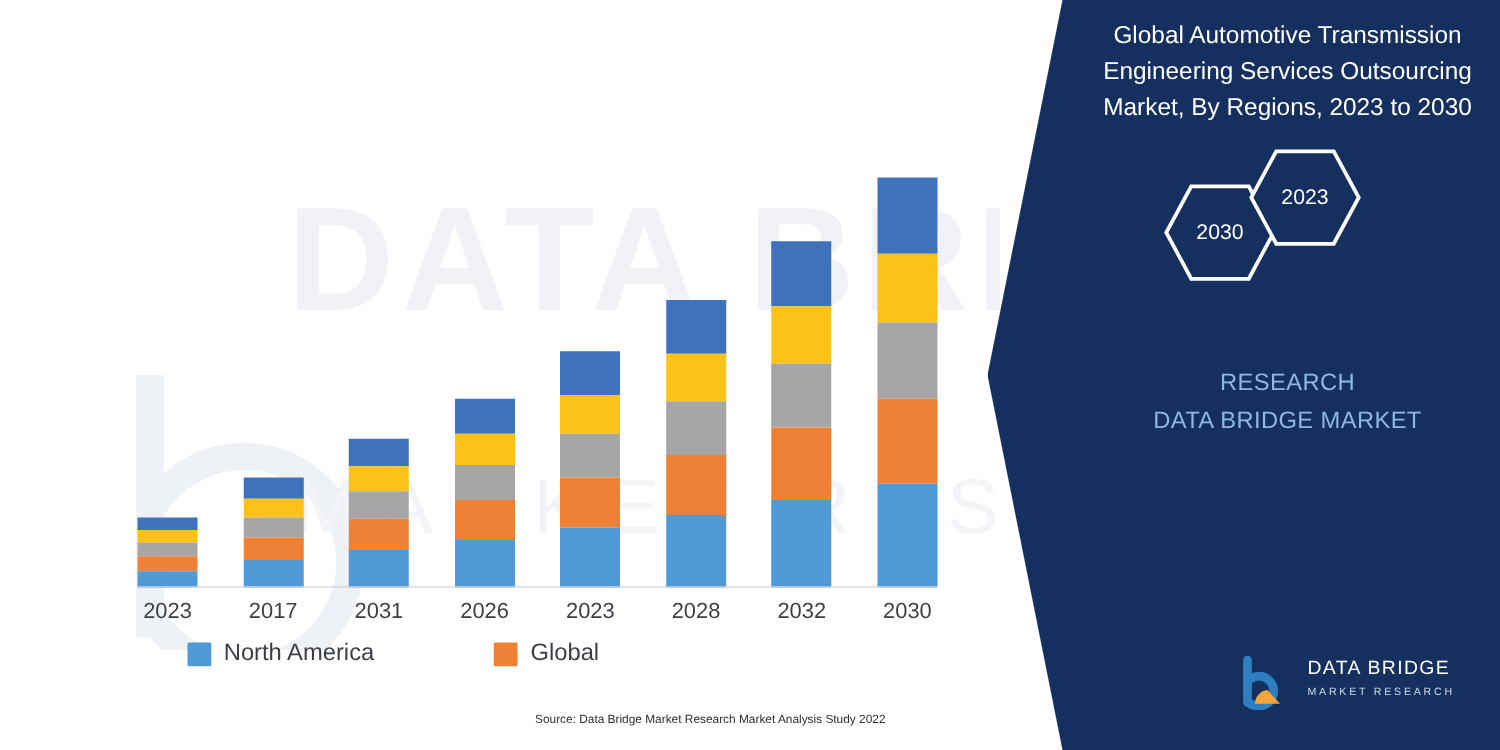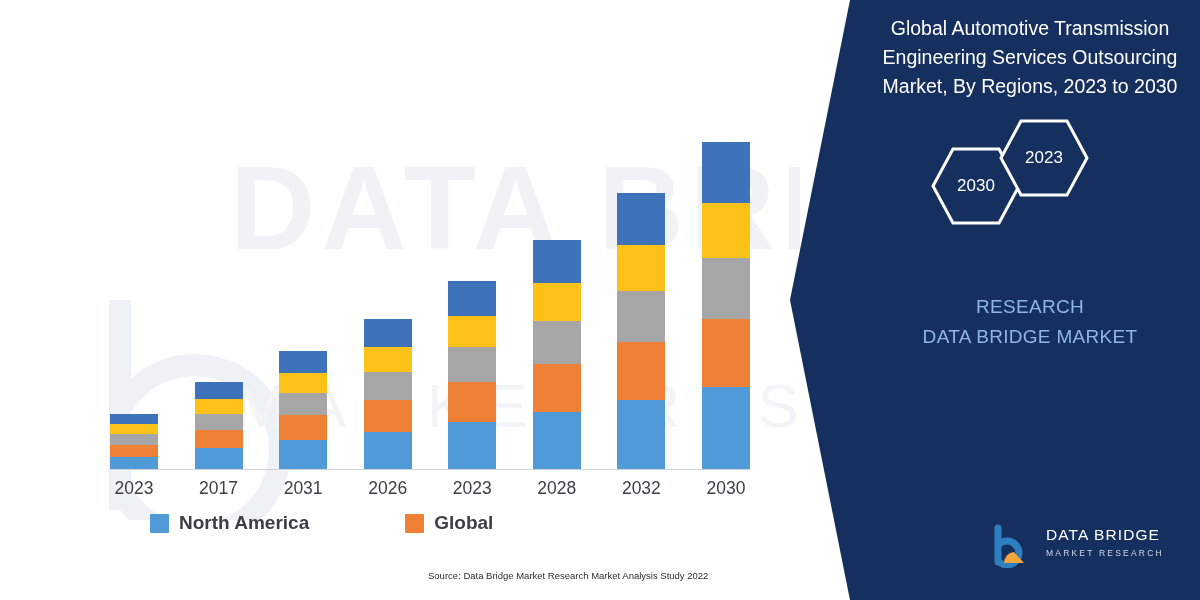--- a/index.html
+++ b/index.html
@@ -214,21 +214,20 @@
   }
 
   .legend {
     position: absolute;
     left: 150px;
     top: 512px;
     width: 560px;
     display: flex;
     align-items: center;
     gap: 96px;
-    font-weight: bold;
   }
   .legend-item {
     display: flex;
     align-items: center;
     gap: 10px;
   }
   .legend-swatch {
     width: 19px;
     height: 19px;
     border-radius: 1px;

